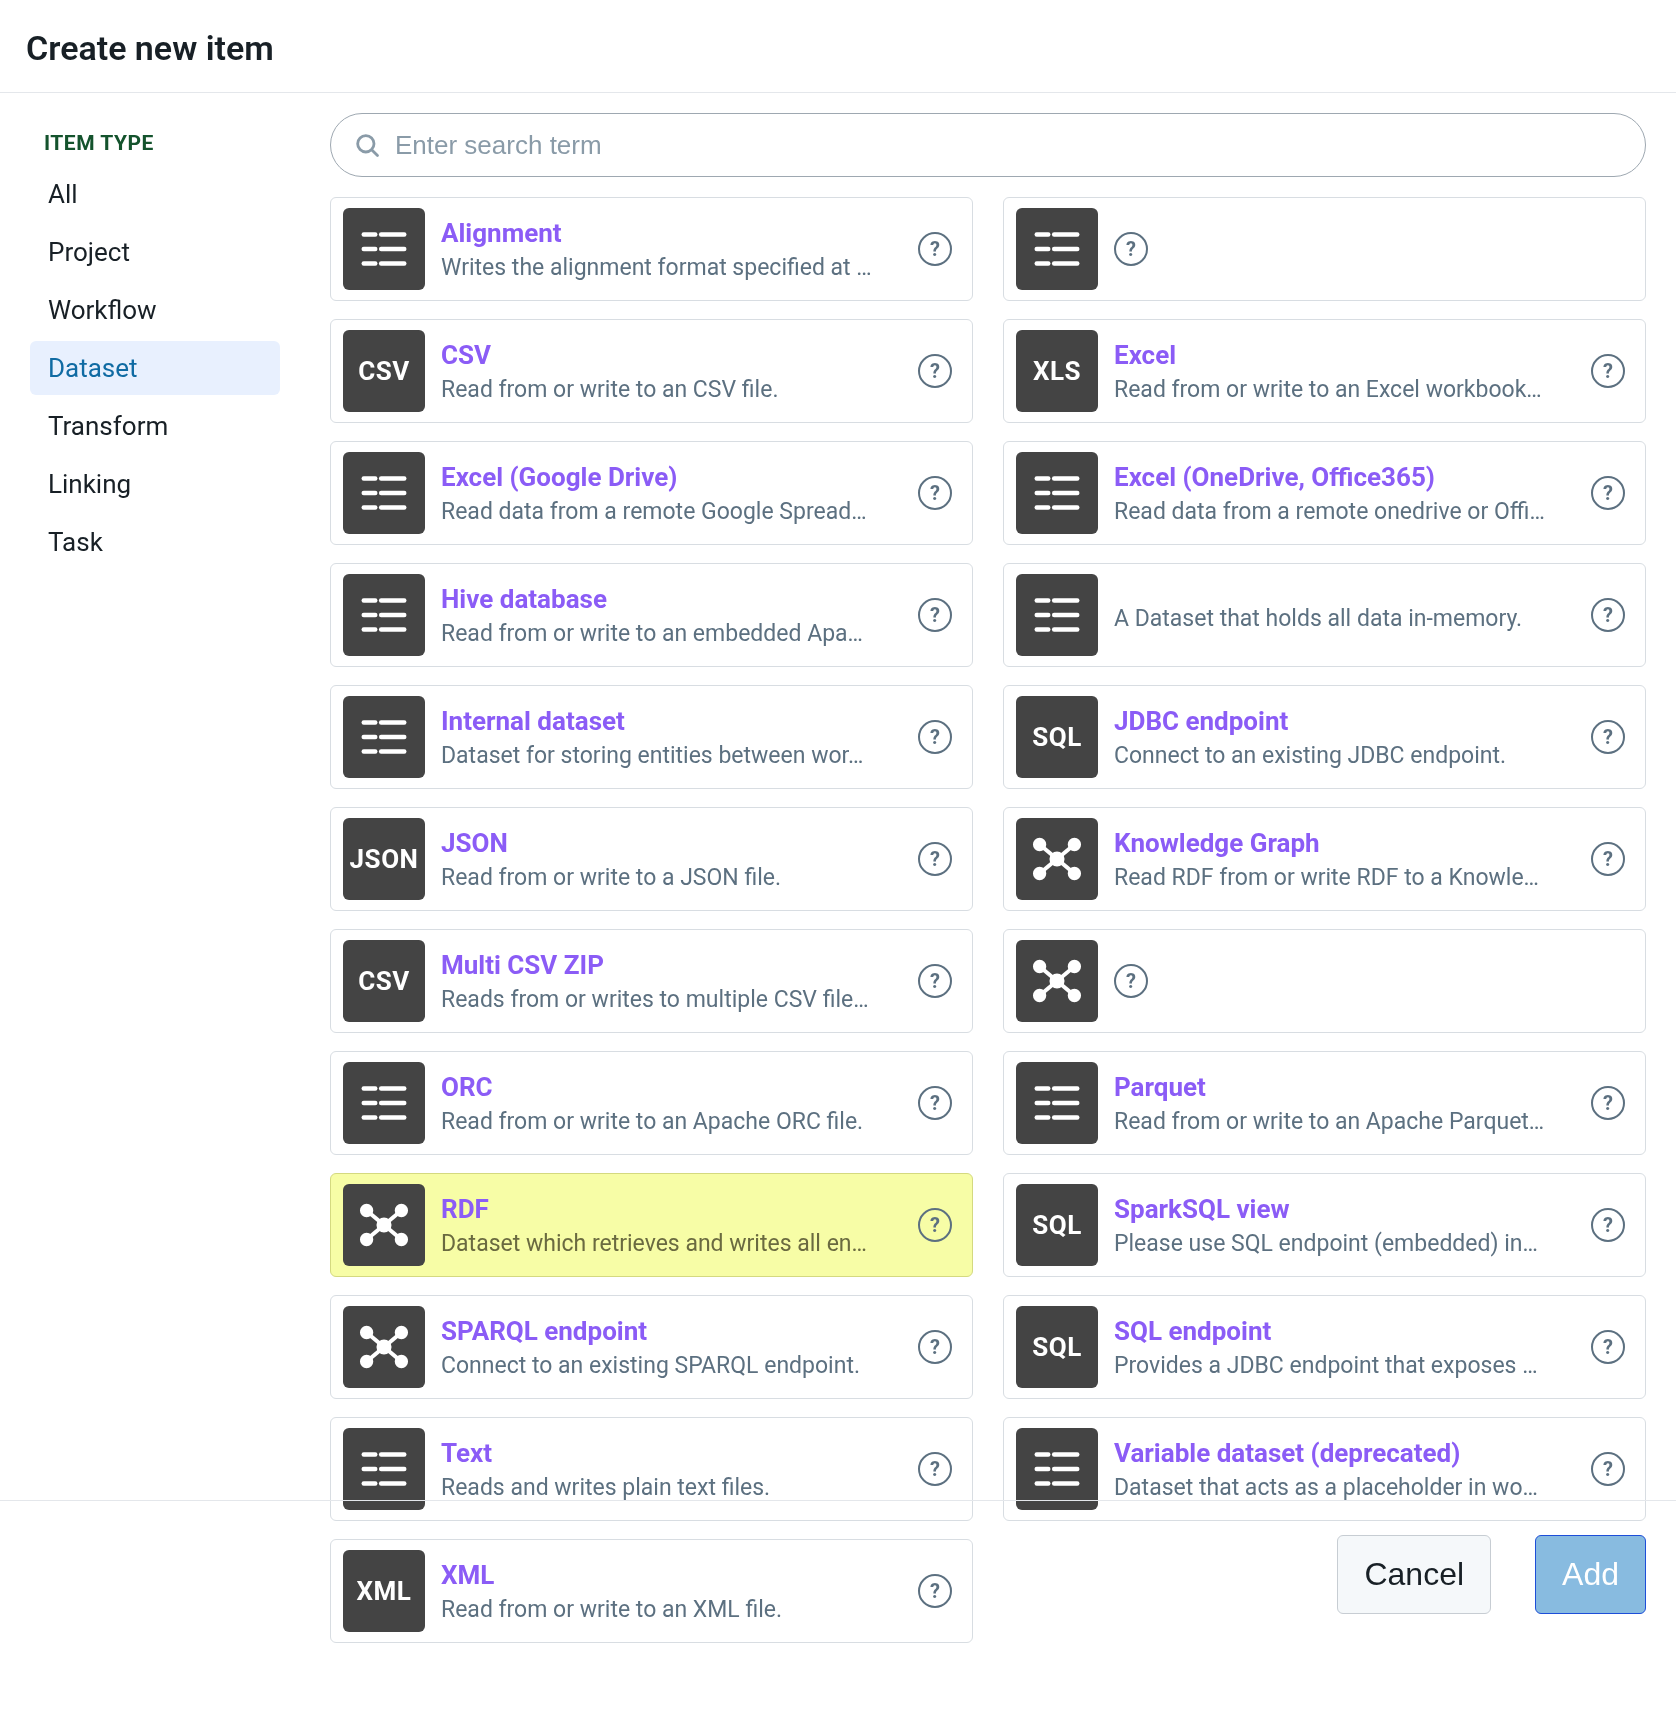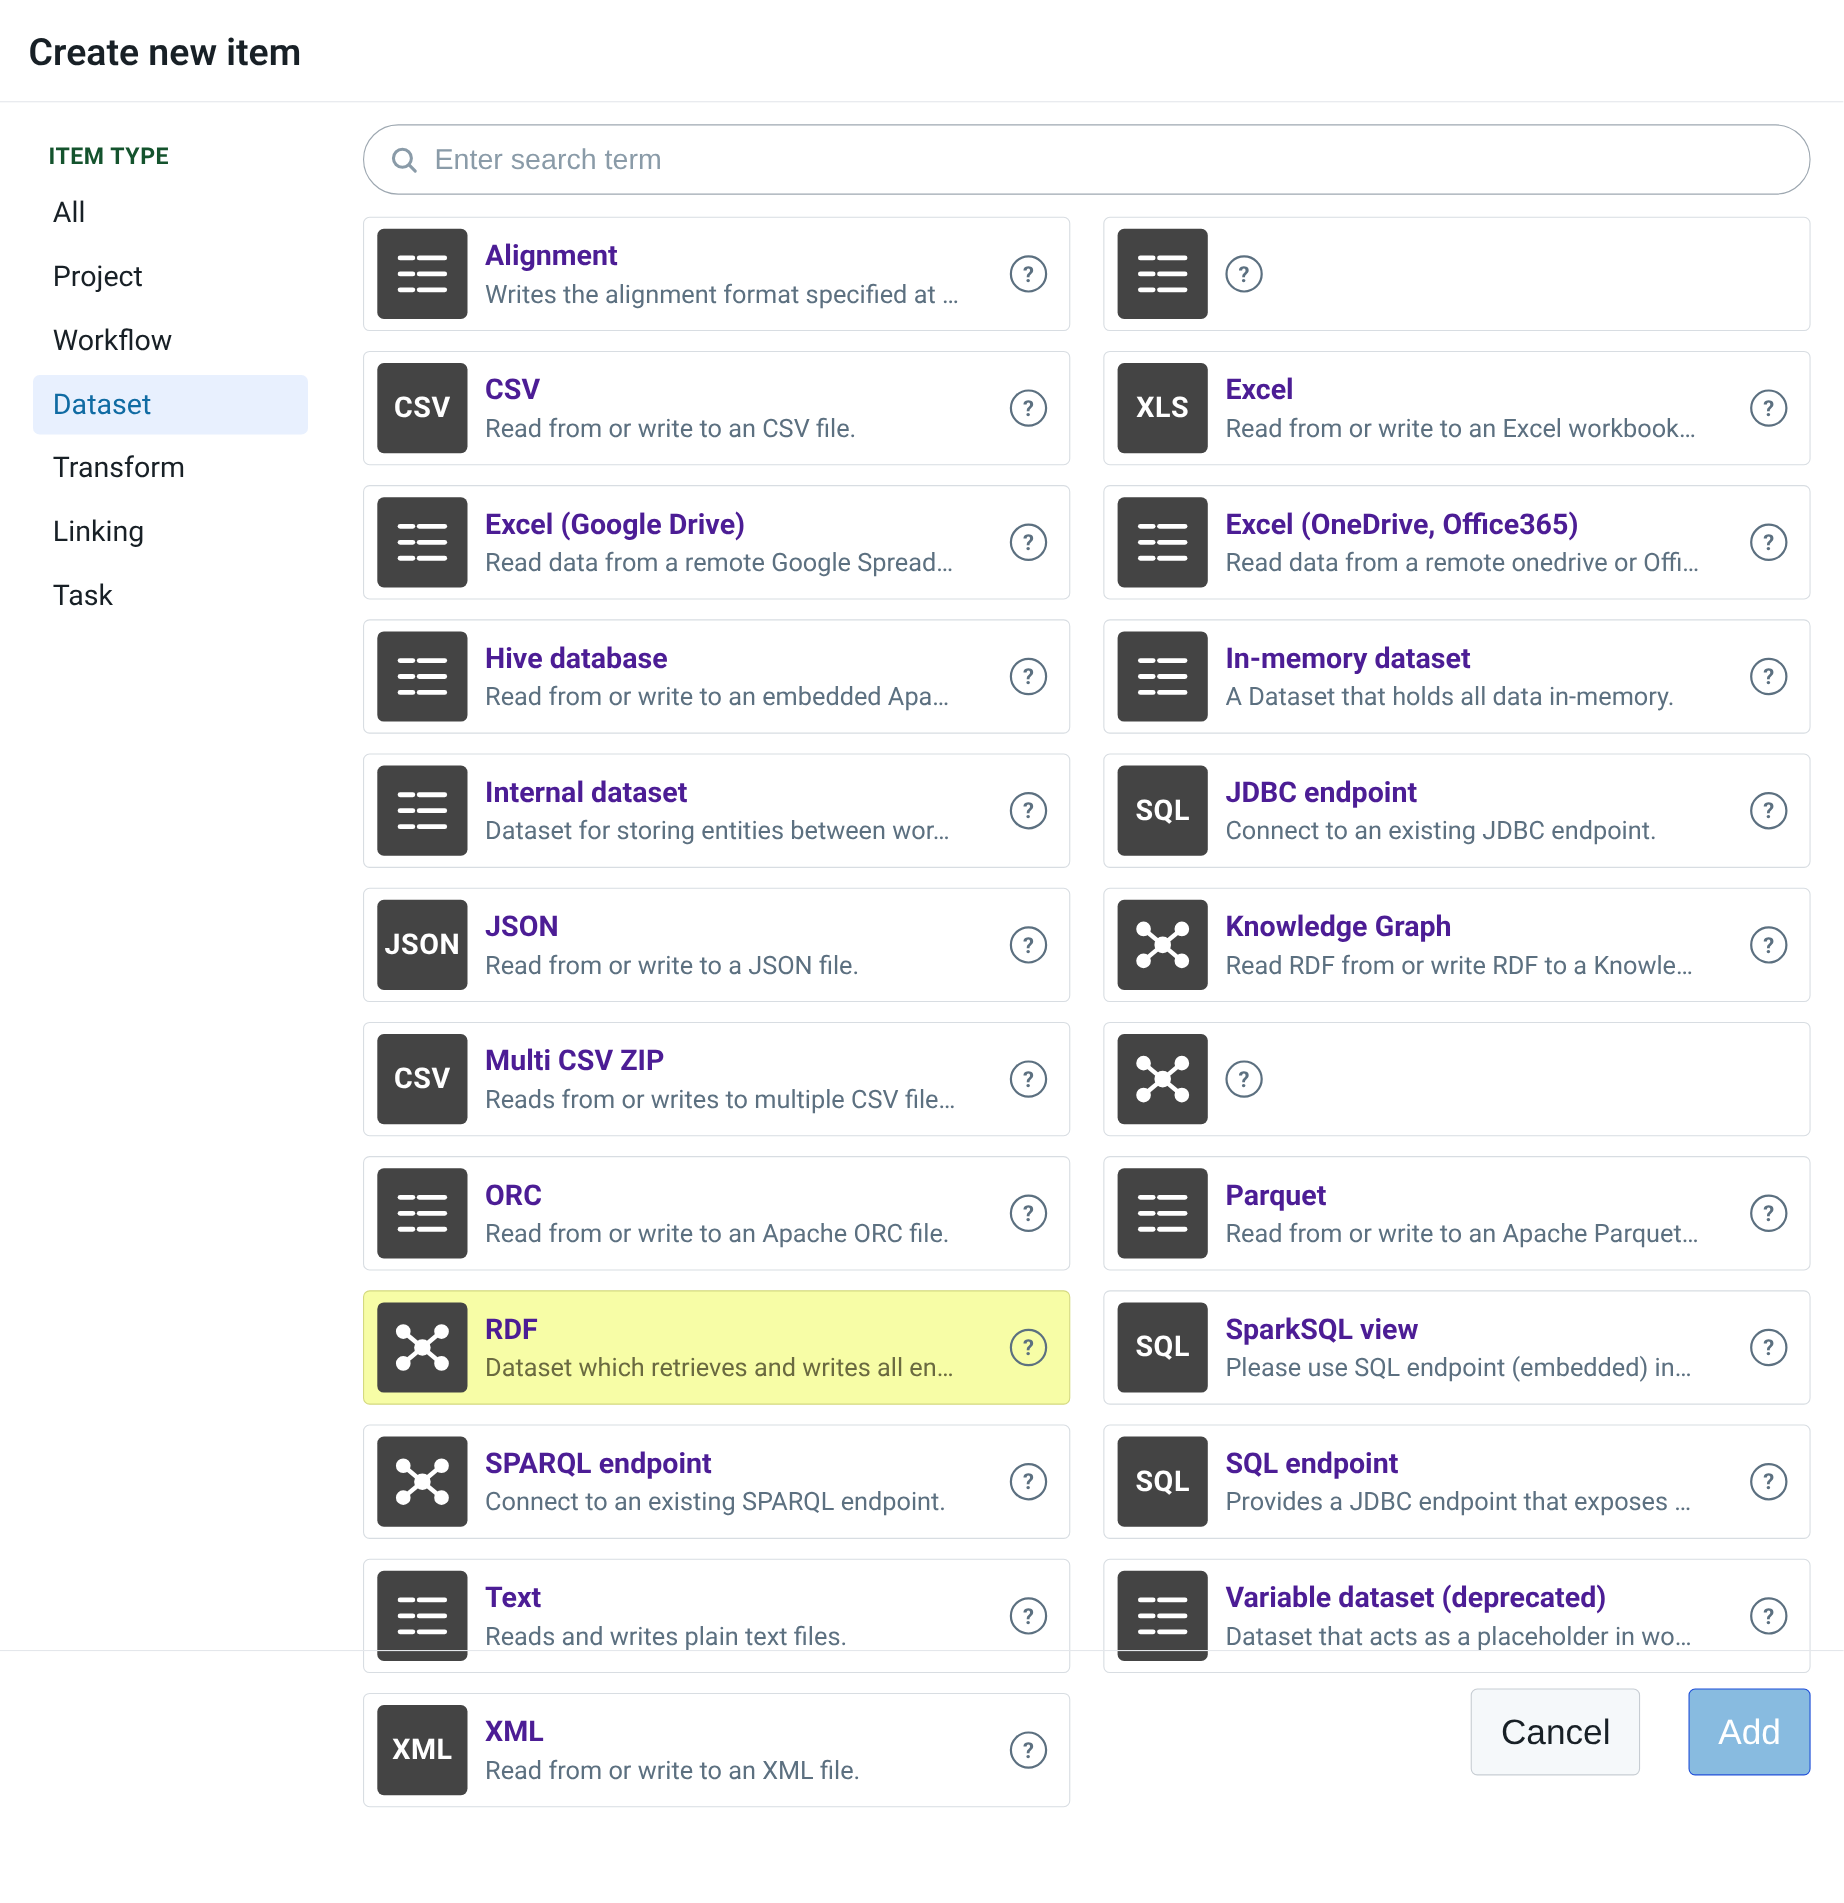--- a/index.html
+++ b/index.html
@@ -118,21 +118,21 @@
     color: #fff;
     letter-spacing: 0.5px;
   }
   .card-body {
     flex: 1;
     min-width: 0;
   }
   .card-title {
     font-size: 26px;
     font-weight: 700;
-    color: #4c1d95;
+    color: #8b5cf6;
     white-space: nowrap;
     overflow: hidden;
     text-overflow: ellipsis;
   }
   .card-desc {
     font-size: 23px;
     color: #5c7080;
     white-space: nowrap;
     overflow: hidden;
     text-overflow: ellipsis;
@@ -319,21 +319,20 @@
             <svg viewBox="0 0 40 40" fill="none" stroke="#fff" stroke-width="3" stroke-linecap="round">
               <line x1="6" y1="10" x2="14" y2="10"></line>
               <line x1="18" y1="10" x2="34" y2="10"></line>
               <line x1="6" y1="20" x2="14" y2="20"></line>
               <line x1="18" y1="20" x2="34" y2="20"></line>
               <line x1="6" y1="30" x2="14" y2="30"></line>
               <line x1="18" y1="30" x2="34" y2="30"></line>
             </svg>
           </div>
           <div class="card-body">
-            <div class="card-title">In-memory dataset</div>
             <div class="card-desc">A Dataset that holds all data in-memory.</div>
           </div>
           <div class="card-help">?</div>
         </div>
         <div class="card">
           <div class="card-icon">
             <svg viewBox="0 0 40 40" fill="none" stroke="#fff" stroke-width="3" stroke-linecap="round">
               <line x1="6" y1="10" x2="14" y2="10"></line>
               <line x1="18" y1="10" x2="34" y2="10"></line>
               <line x1="6" y1="20" x2="14" y2="20"></line>

